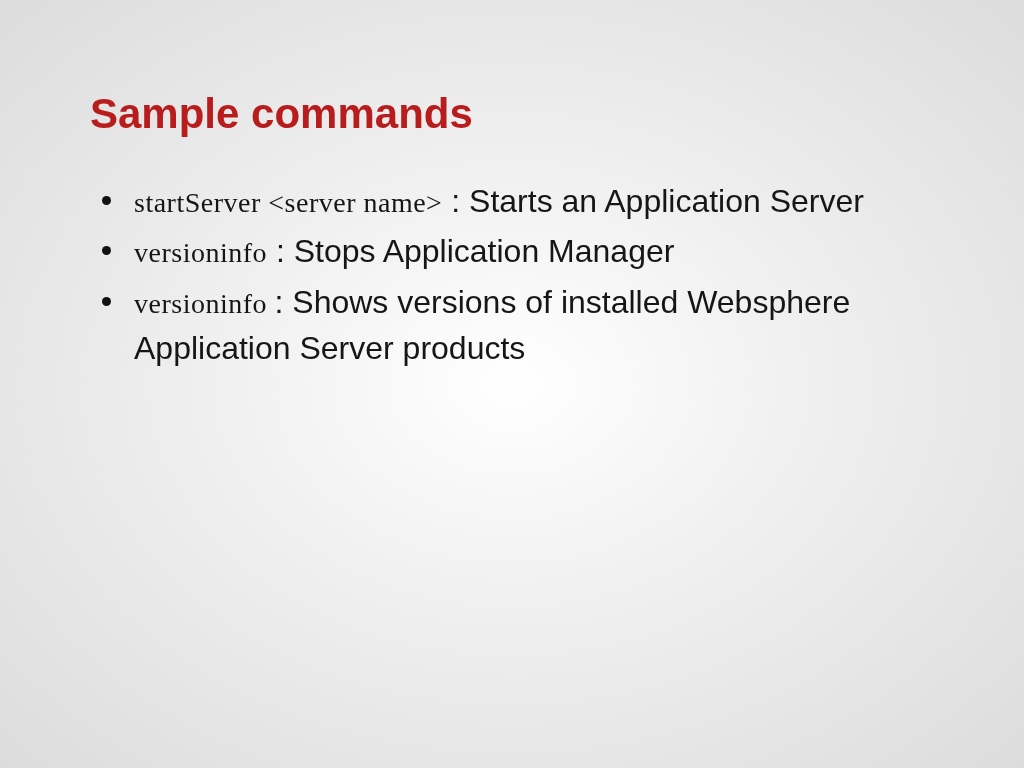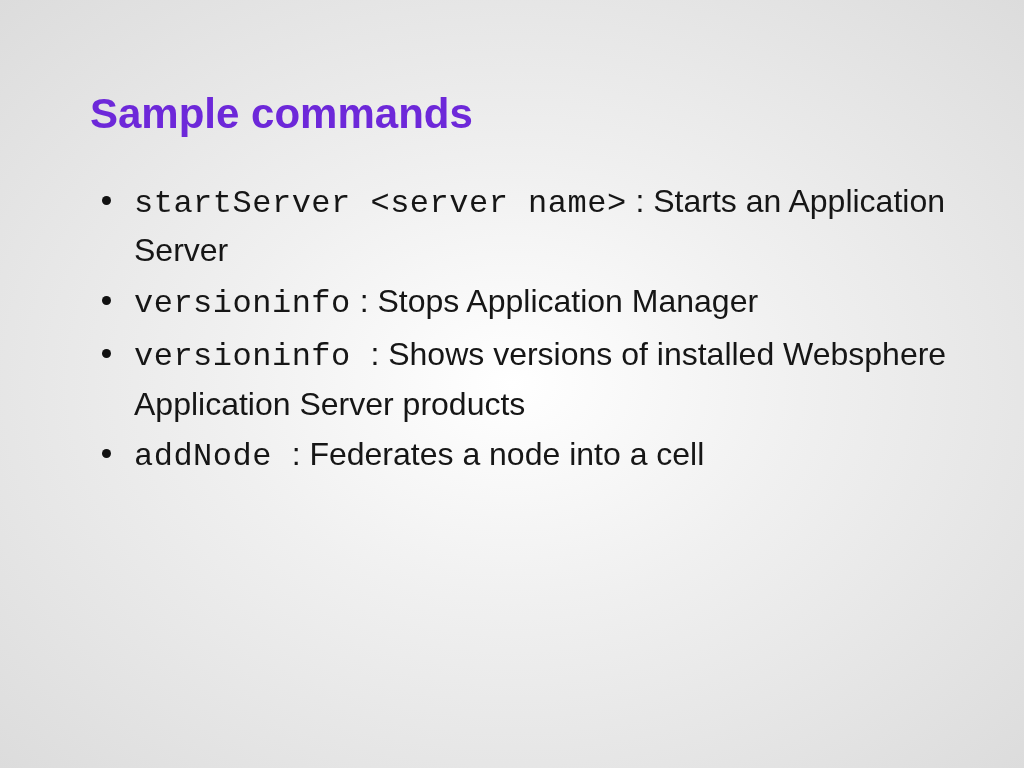--- a/index.html
+++ b/index.html
@@ -15,21 +15,21 @@
       color: #111;
       overflow: hidden;
     }
     .slide {
       padding: 90px 70px 40px 90px;
     }
     .title {
       font-size: 42px;
       font-weight: bold;
       margin-bottom: 40px;
-      color: #6d28d9;
+      color: #b91c1c;
     }
     ul.commands {
       list-style: none;
       padding-left: 8px;
     }
     ul.commands li {
       position: relative;
       padding-left: 36px;
       font-size: 32px;
       line-height: 1.45;
@@ -40,37 +40,34 @@
       content: "";
       position: absolute;
       left: 4px;
       top: 18px;
       width: 9px;
       height: 9px;
       background: #111;
       border-radius: 50%;
     }
     .mono {
-      font-family: Liberation Mono, monospace;
-      font-size: 32px;
+      font-family: Liberation Serif, serif;
+      font-size: 28px;
       letter-spacing: 0.5px;
     }
   </style>
 </head>
 <body>
 
 <div class="slide">
   <h1 class="title">Sample commands</h1>
   <ul class="commands">
     <li>
       <span class="mono">startServer &lt;server name&gt;</span><span> : Starts an Application Server</span>
     </li>
     <li>
       <span class="mono">versioninfo</span><span> : Stops Application Manager</span>
     </li>
     <li>
       <span class="mono">versioninfo </span><span> : Shows versions of installed Websphere Application Server products</span>
     </li>
-    <li>
-      <span class="mono">addNode </span><span> : Federates a node into a cell</span>
-    </li>
   </ul>
 </div>
 
 </body></html>

